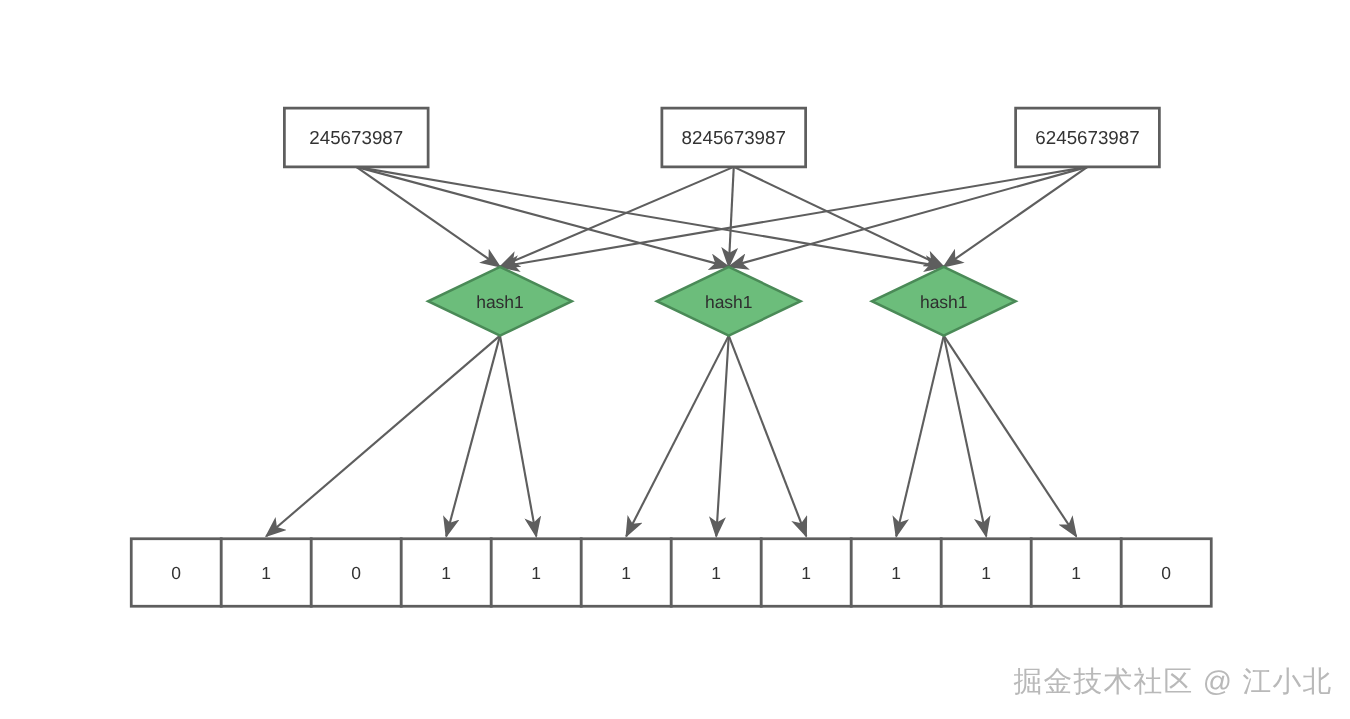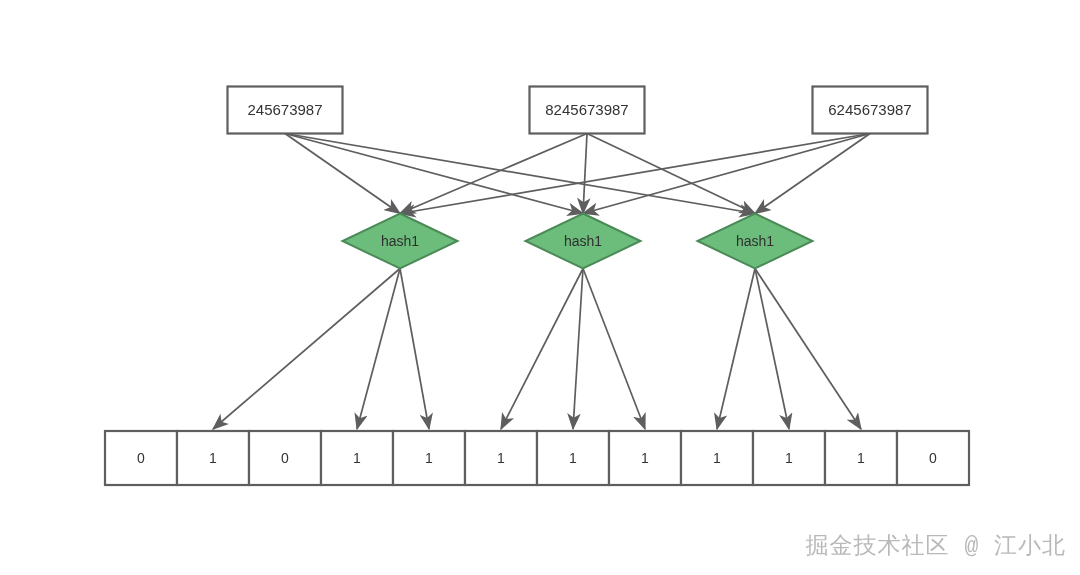--- a/index.html
+++ b/index.html
@@ -26,21 +26,21 @@
   }
   .input-box-label,
   .hash-node-label,
   .bit-cell-value {
     pointer-events: none;
   }
   .watermark {
     position: absolute;
     right: 14px;
     bottom: 14px;
-    font-family: Liberation Mono, monospace;
+    font-family: Liberation Sans, sans-serif;
     font-size: 23px;
     color: #b9b9b9;
     letter-spacing: 1px;
     white-space: nowrap;
   }
 </style>
 </head>
 <body>
 
 <div id="canvas">

